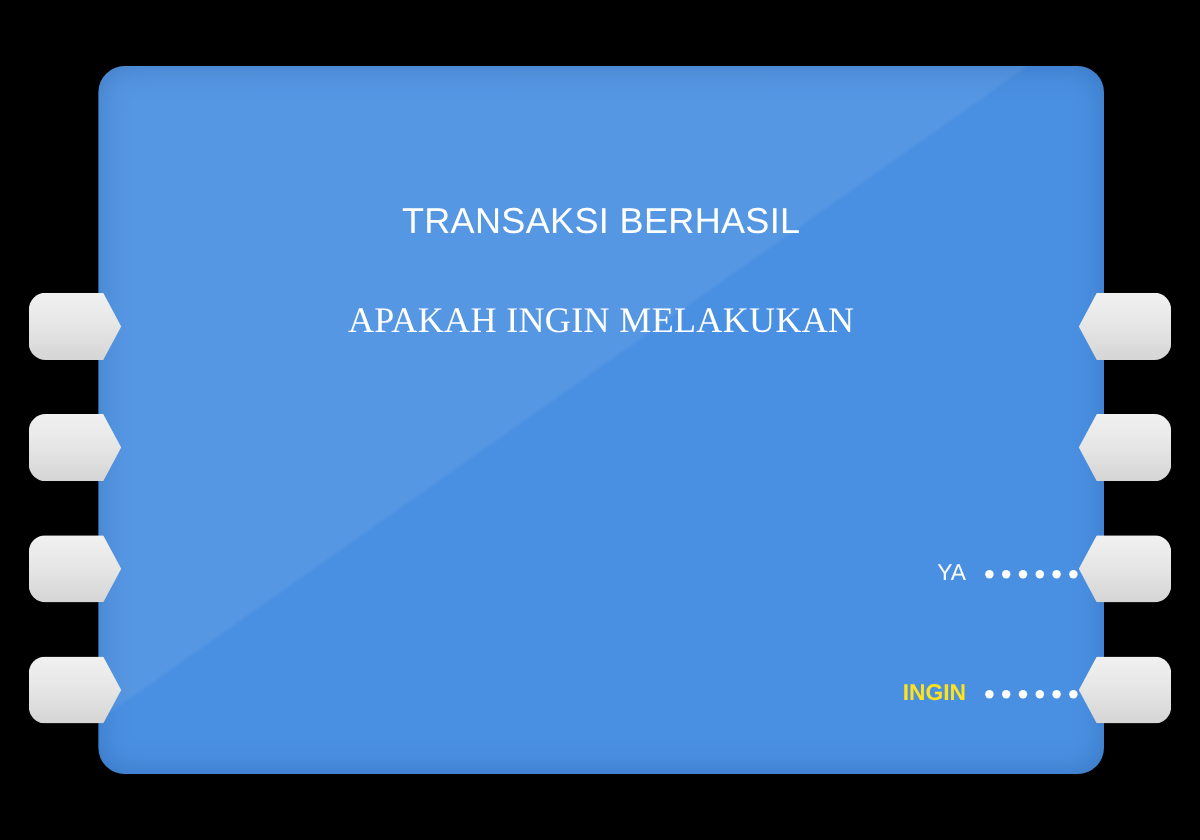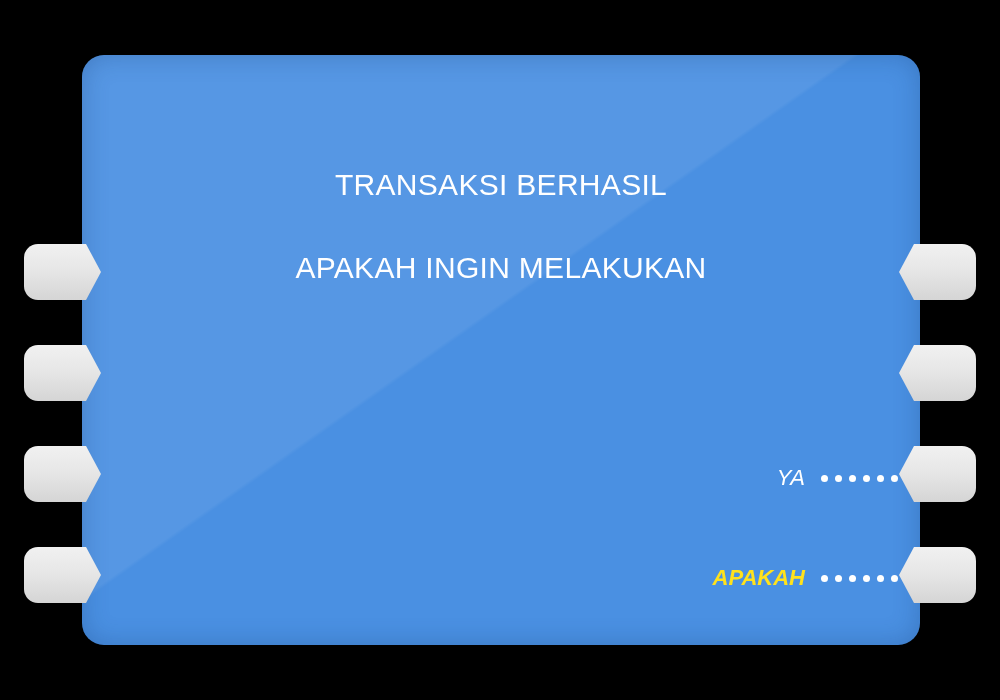--- a/index.html
+++ b/index.html
@@ -75,39 +75,38 @@
     position: absolute;
     left: 0;
     right: 0;
     top: 192px;
     text-align: center;
     color: #ffffff;
     font-size: 30px;
     line-height: 42px;
     letter-spacing: 0.3px;
   }
-  .question-line { display: block; white-space: nowrap; }
+  .question-line { display: block; white-space: nowrap; font-family: Liberation Serif, serif; }
 
   
   .option-row {
     position: absolute;
     right: 22px;
     display: flex;
     align-items: center;
     justify-content: flex-end;
     height: 34px;
   }
   #option-row-ya    { top: 406px; }
   #option-row-tidak { top: 506px; }
 
   .option-label {
-    font-size: 22px;
+    font-size: 19px;
     line-height: 34px;
     white-space: nowrap;
-    font-style: italic;
   }
   .option-label.white  { color: #ffffff; font-weight: 400; }
   .option-label.yellow { color: #ffe21c; font-weight: bold; }
 
   .leader-dots {
     display: flex;
     align-items: center;
     gap: 7px;
     margin-left: 16px;
   }
@@ -163,21 +162,21 @@
             <span class="leader-dot"></span>
             <span class="leader-dot"></span>
             <span class="leader-dot"></span>
             <span class="leader-dot"></span>
             <span class="leader-dot"></span>
             <span class="leader-dot"></span>
           </span>
       </div>
 
       <div class="option-row" id="option-row-tidak">
-        <span class="option-label yellow">APAKAH</span>
+        <span class="option-label yellow">INGIN</span>
         <span class="leader-dots" id="dots-tidak">
             <span class="leader-dot"></span>
             <span class="leader-dot"></span>
             <span class="leader-dot"></span>
             <span class="leader-dot"></span>
             <span class="leader-dot"></span>
             <span class="leader-dot"></span>
           </span>
       </div>
 

